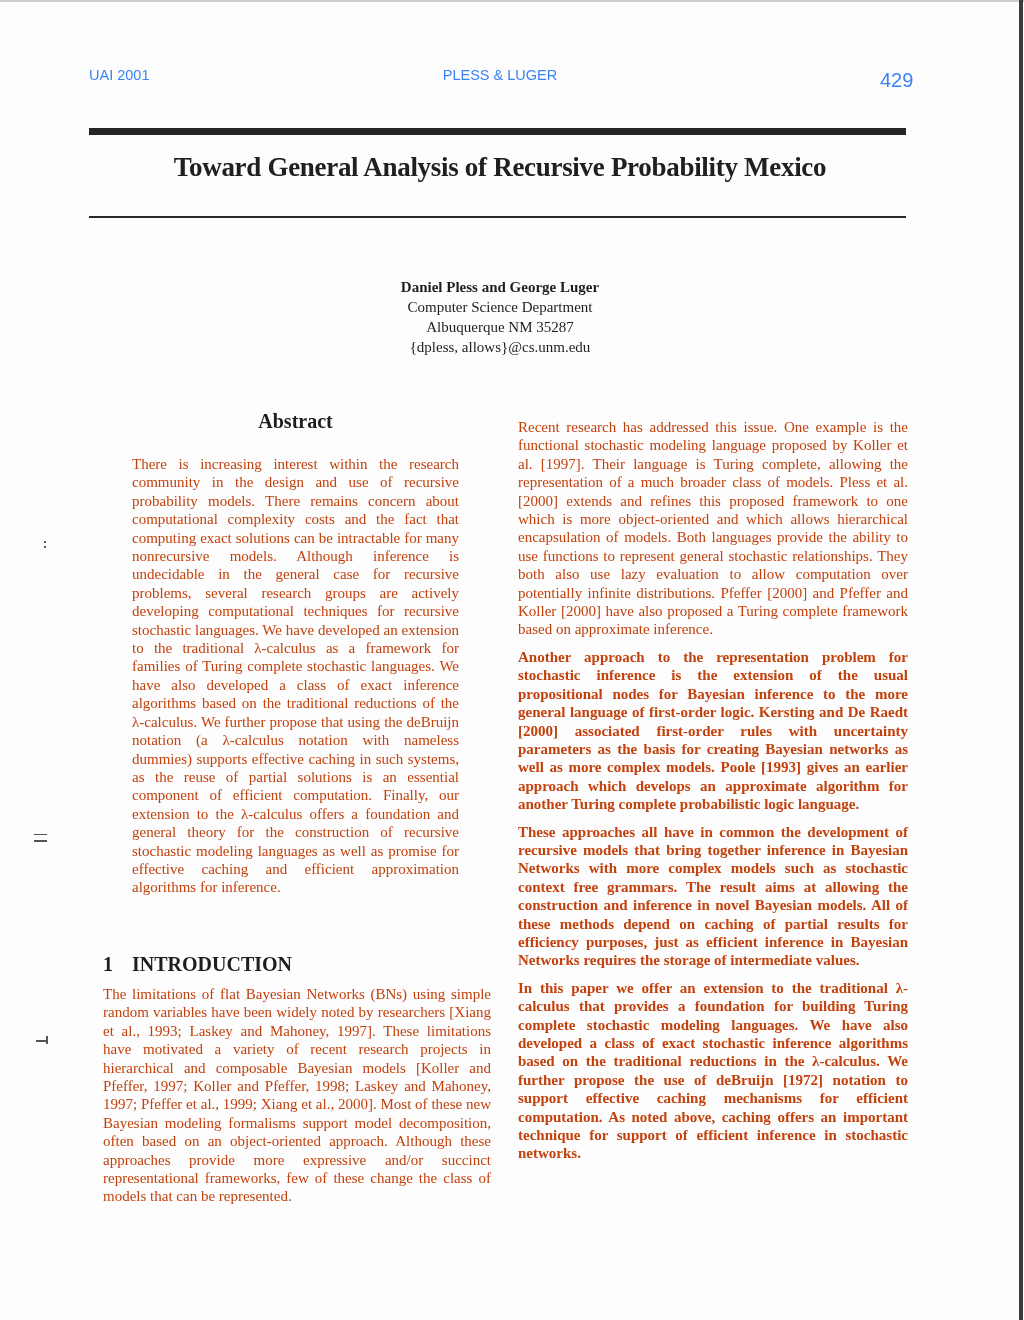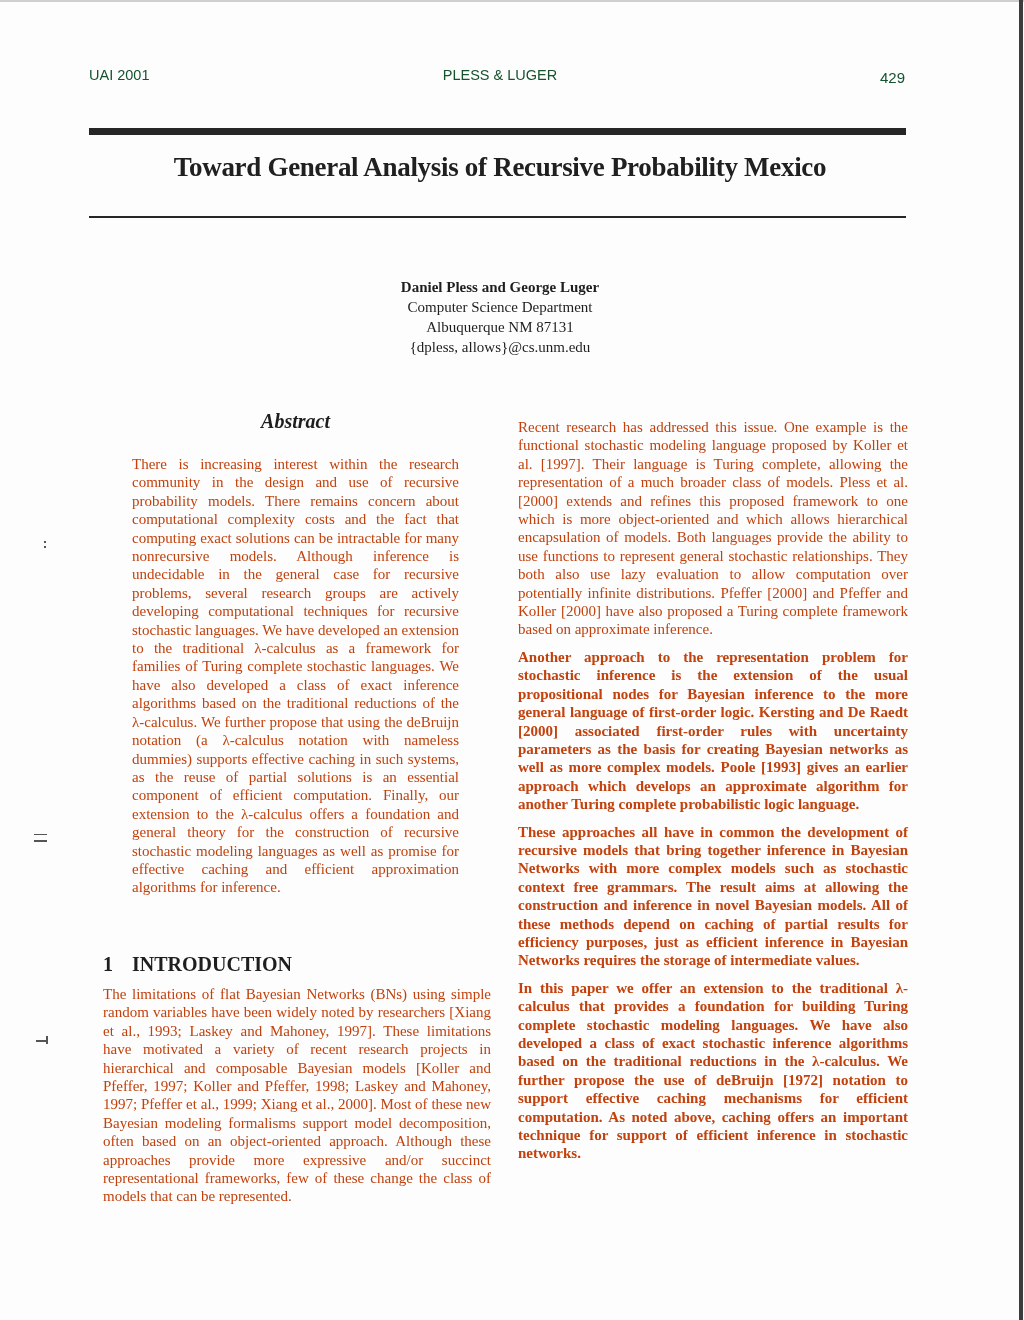--- a/index.html
+++ b/index.html
@@ -5,25 +5,25 @@
     html, body { margin: 0; padding: 0; }
     body {
       width: 1024px; height: 1320px; position: relative; overflow: hidden;
       background: #fdfdfd; color: #1e1e1e;
       font-family: "Liberation Serif", serif;
     }
     .page-border-top { position: absolute; left: 0; top: 0; width: 1024px; height: 2px; background: #cfcfcf; }
     .page-border-right { position: absolute; right: 1px; top: 0; width: 4px; height: 1320px; background: #3c3c3c; }
     .running-head {
       position: absolute; top: 67px; left: 0; width: 1024px; height: 20px;
-      font-family: "Liberation Sans", sans-serif; font-size: 14.5px; color: #14532d;
+      font-family: "Liberation Sans", sans-serif; font-size: 14.5px; color: #3b82f6;
     }
     .rh-left { position: absolute; left: 89px; top: 0; }
     .rh-center { position: absolute; left: 0; width: 1000px; text-align: center; top: 0; }
-    .rh-right { position: absolute; left: 880px; top: 2px; font-size: 15px; }
+    .rh-right { position: absolute; left: 880px; top: 2px; font-size: 20px; }
     .rule-thick { position: absolute; left: 89px; top: 128px; width: 817px; height: 7px; background: #262626; }
     .rule-thin { position: absolute; left: 89px; top: 216px; width: 817px; height: 1.6px; background: #262626; }
     .title {
       position: absolute; top: 152px; left: 0; width: 1000px; text-align: center;
       font-weight: bold; font-size: 27px; letter-spacing: -0.3px; color: #202020;
     }
     .authors {
       position: absolute; top: 277px; left: 0; width: 1000px; text-align: center;
       font-size: 15px; line-height: 20px;
     }
@@ -32,21 +32,21 @@
       position: absolute; font-size: 15px; line-height: 18.4px; text-align: justify;
       color: #c2410c;
     }
     .col-left-abs { left: 132px; top: 455px; width: 327px; }
     .col-left { left: 103px; top: 985px; width: 388px; }
     .col-right { left: 518px; top: 418px; width: 390px; }
     .col p { margin: 0; }
     .col-right p + p { margin-top: 9px; font-weight: bold; }
     .abstract-heading {
       position: absolute; top: 410px; left: 132px; width: 327px; text-align: center;
-      font-weight: bold; font-size: 20px; font-style: italic;
+      font-weight: bold; font-size: 20px;
     }
     .section-heading {
       position: absolute; top: 953px; left: 103px; font-weight: bold; font-size: 20px;
     }
     .section-heading .num { display: inline-block; width: 29px; }
     .margin-mark { position: absolute; background: #555; }
   </style>
 </head>
 <body>
 
@@ -59,21 +59,21 @@
   <span class="rh-right">429</span>
 </header>
 
 <div class="rule-thick"></div>
 <h1 class="title" style="margin:0;">Toward General Analysis of Recursive Probability Mexico</h1>
 <div class="rule-thin"></div>
 
 <div class="authors">
   <div class="names">Daniel Pless and George Luger</div>
   <div>Computer Science Department</div>
-  <div>Albuquerque NM 87131</div>
+  <div>Albuquerque NM 35287</div>
   <div>{dpless, allows}@cs.unm.edu</div>
 </div>
 
 <h2 class="abstract-heading" style="margin:0;">Abstract</h2>
 <div class="col col-left-abs">
   <p>There is increasing interest within the research community in the design and use of recursive probability models. There remains concern about computational complexity costs and the fact that computing exact solutions can be intractable for many nonrecursive models. Although inference is undecidable in the general case for recursive problems, several research groups are actively developing computational techniques for recursive stochastic languages. We have developed an extension to the traditional λ-calculus as a framework for families of Turing complete stochastic languages. We have also developed a class of exact inference algorithms based on the traditional reductions of the λ-calculus. We further propose that using the deBruijn notation (a λ-calculus notation with nameless dummies) supports effective caching in such systems, as the reuse of partial solutions is an essential component of efficient computation. Finally, our extension to the λ-calculus offers a foundation and general theory for the construction of recursive stochastic modeling languages as well as promise for effective caching and efficient approximation algorithms for inference.</p>
 </div>
 
 <h2 class="section-heading" style="margin:0;">
   <span class="num">1</span><span>INTRODUCTION</span>

